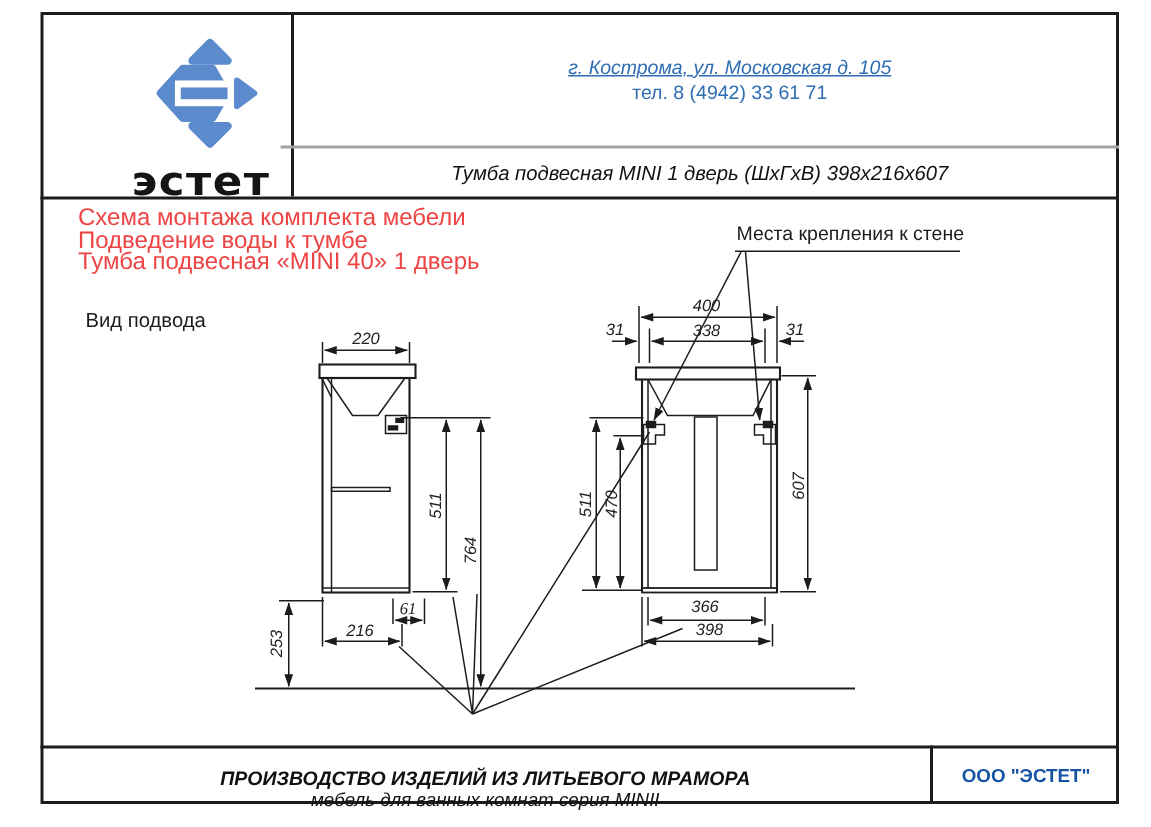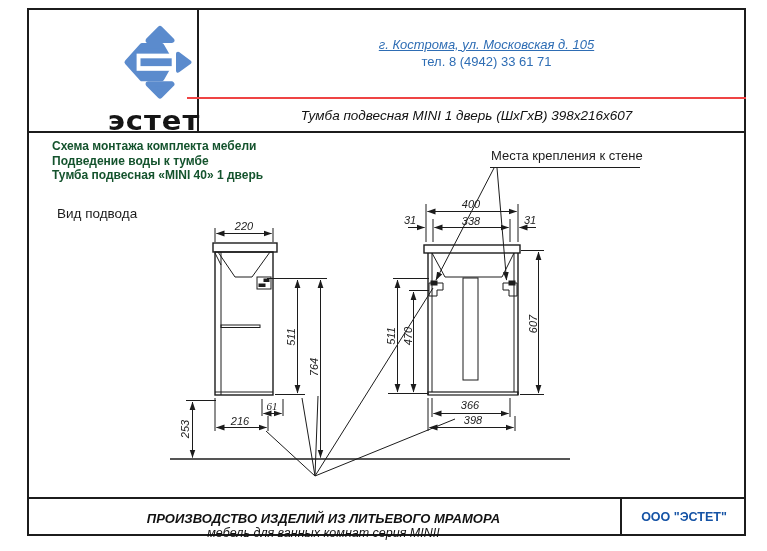--- a/index.html
+++ b/index.html
@@ -1,44 +1,44 @@
 <!DOCTYPE html>
 <html><head>
 <meta charset="utf-8">
 <style>
   html,body{margin:0;padding:0;background:#ffffff;}
   #page{position:relative;width:767px;height:551px;background:#fff;overflow:hidden;
         font-family:"Liberation Sans",sans-serif;color:#1c1c1c;}
   .abs{position:absolute;}
   
   #frame{left:27px;top:8px;width:719px;height:528px;border:2px solid #1c1c1c;box-sizing:border-box;}
-  #logo-cell{left:27px;top:8px;width:152px;height:123px;border-right:2px solid #1c1c1c;box-sizing:border-box;margin-left:20px;}
+  #logo-cell{left:27px;top:8px;width:169px;height:123px;border-right:2px solid #1c1c1c;box-sizing:border-box;}
   #addr-cell{left:187px;top:8px;width:559px;height:89px;box-sizing:border-box;
              display:flex;flex-direction:column;align-items:center;justify-content:center;margin-left:20px;}
-  #title-row{left:187px;top:97px;width:559px;height:34px;border-top:2px solid #ef4444;box-sizing:border-box;
+  #title-row{left:187px;top:97px;width:559px;height:34px;border-top:2px solid #a3a3a3;box-sizing:border-box;
              display:flex;align-items:center;justify-content:center;}
   #main-sep{left:27px;top:131px;width:719px;height:0;border-top:2px solid #1c1c1c;}
   #footer{left:27px;top:497px;width:719px;height:39px;border-top:2px solid #1c1c1c;box-sizing:border-box;}
   #footer-left{left:27px;top:497px;width:593px;height:56px;box-sizing:border-box;
                display:flex;flex-direction:column;align-items:center;justify-content:center;}
   #footer-right{left:620px;top:497px;width:126px;height:39px;border-left:2px solid #1c1c1c;box-sizing:border-box;
                display:flex;align-items:center;justify-content:center;}
   
   .addr1{font-style:italic;font-size:13px;color:#2e6db4;text-decoration:underline;line-height:17px;}
   .addr2{font-size:13px;color:#2e6db4;line-height:17px;}
   .prod{font-style:italic;font-size:13.5px;color:#111;}
   .f1{font-style:italic;font-weight:bold;font-size:13px;color:#111;line-height:15px;}
   .f2{font-style:italic;font-size:12.5px;color:#111;line-height:14px;}
   .company{font-weight:bold;font-size:12.5px;color:#1553a5;}
   
   #logo-icon{left:68px;top:16px;width:90px;height:78px;}
   #logo-word{left:27px;top:96px;width:160px;text-align:center;font-weight:900;font-size:29px;
              letter-spacing:1px;color:#151515;transform:scaleY(0.92);font-family:"DejaVu Sans",sans-serif;}
   
-  #notes{left:52px;top:139px;font-size:12px;line-height:14.5px;color:#14532d;font-weight:bold;}
+  #notes{left:52px;top:139px;font-size:16px;line-height:14.5px;color:#ef4444;}
   .view-label{left:57px;top:206px;font-size:13.5px;color:#1c1c1c;}
   .ann{font-size:13px;color:#1c1c1c;white-space:pre;}
   
   .dim,.dimv{position:absolute;font-style:italic;font-size:11px;color:#222;white-space:nowrap;
              transform:translate(-50%,-50%);}
   .dimv{transform:translate(-50%,-50%) rotate(-90deg);}
   svg{position:absolute;left:0;top:0;}
 </style>
 </head>
 <body>

